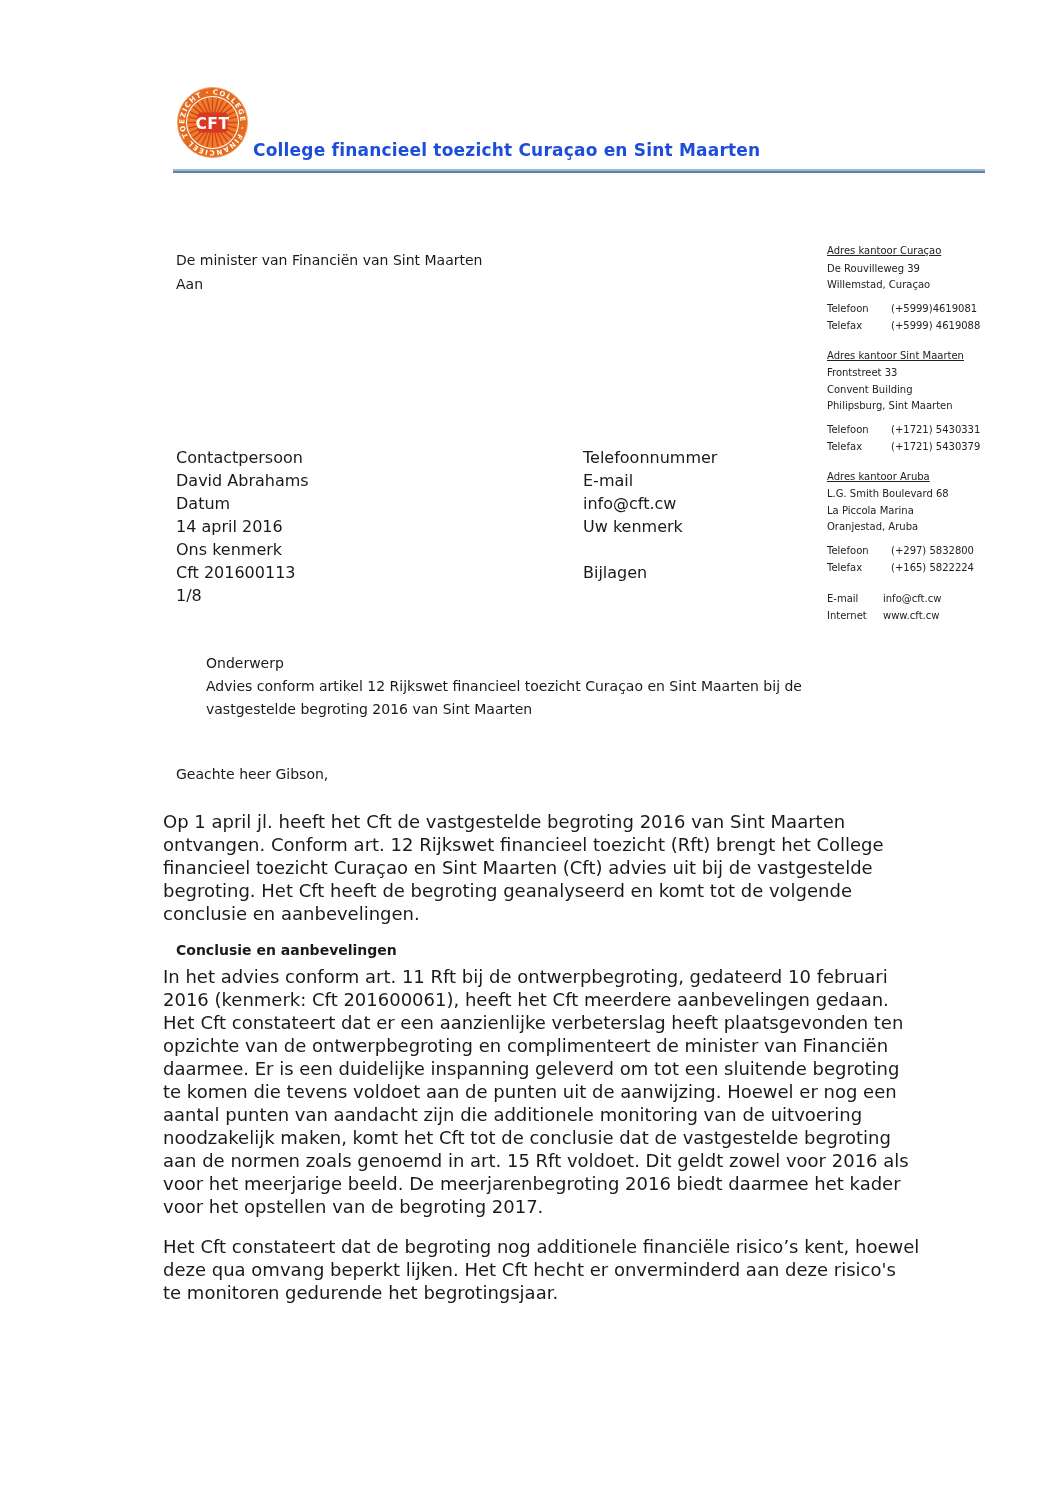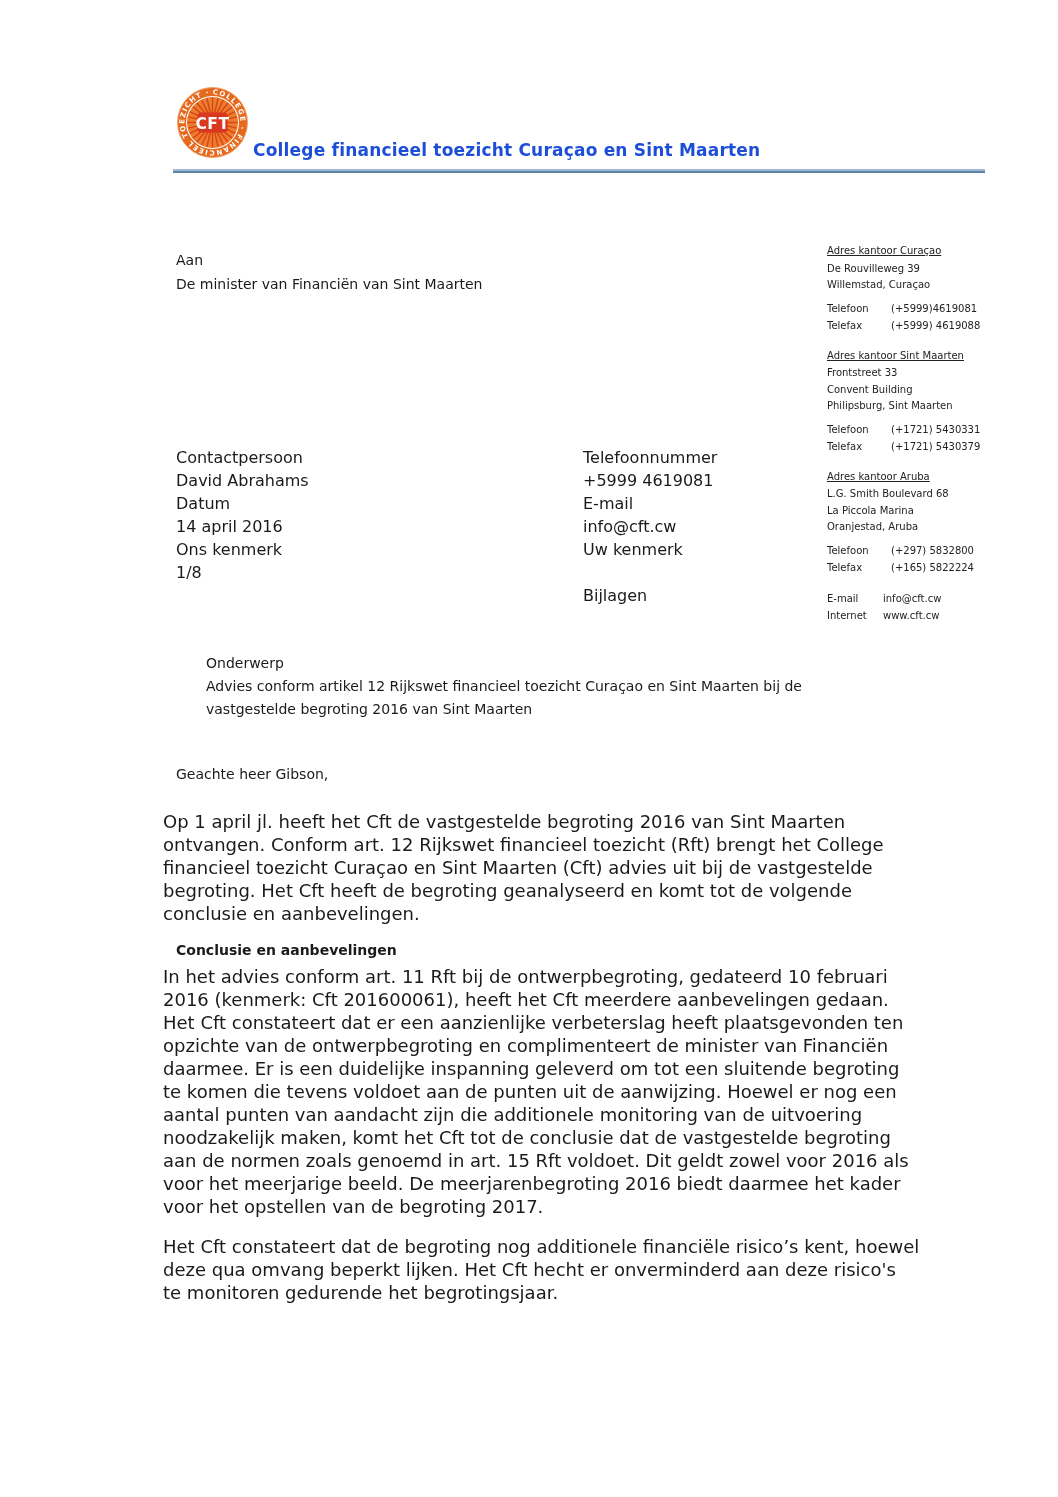--- a/index.html
+++ b/index.html
@@ -115,22 +115,22 @@
       </text>
       <rect x="20.5" y="25.5" width="30" height="20" rx="4" fill="#D9371F"></rect>
       <text x="35.5" y="41.5" text-anchor="middle" font-size="15.5" font-weight="bold" fill="#FFFFFF" font-family="DejaVu Sans, sans-serif" letter-spacing="0.5">CFT</text>
     </svg>
   </div>
 
   <div class="abs doc-title">College financieel toezicht Curaçao en Sint Maarten</div>
   <div class="abs header-rule"></div>
 
   <div class="abs recipient">
+    <div>De minister van Financiën van Sint Maarten</div>
     <div>Aan</div>
-    <div>De minister van Financiën van Sint Maarten</div>
   </div>
 
   <div class="abs offices">
 
     <div class="office">
       <div class="office-heading">Adres kantoor Curaçao</div>
       <div class="pre">De Rouvilleweg 39
 Willemstad, Curaçao</div>
       <div class="office-phones">
         <div class="kv-row">
@@ -189,26 +189,26 @@
       </div>
     </div>
   </div>
 
   <div class="abs meta-col meta-left">
     <div class="meta-label">Contactpersoon</div>
     <div class="meta-value">David Abrahams</div>
     <div class="meta-label">Datum</div>
     <div class="meta-value">14 april 2016</div>
     <div class="meta-label">Ons kenmerk</div>
+    <div class="meta-value">Cft 201600113</div>
     <div class="meta-value">1/8</div>
   </div>
 
   <div class="abs meta-col meta-right">
     <div class="meta-label">Telefoonnummer</div>
-    <div class="meta-value">+5999 4619081</div>
     <div class="meta-label">E-mail</div>
     <div class="meta-value">info@cft.cw</div>
     <div class="meta-label">Uw kenmerk</div>
     <div class="meta-value"></div>
     <div class="meta-label">Bijlagen</div>
     <div class="meta-value"></div>
   </div>
 
   <div class="abs subject">
     <div>Onderwerp</div>

